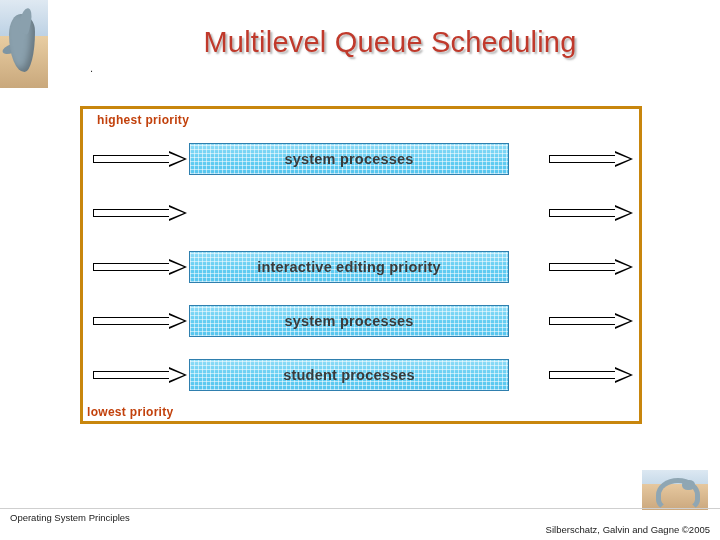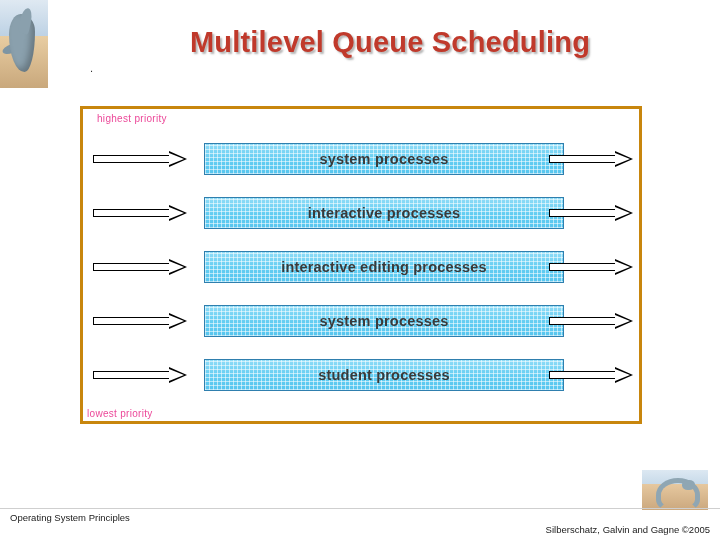--- a/index.html
+++ b/index.html
@@ -67,21 +67,21 @@
   }
 
   
   .title {
     position: absolute;
     left: 90px;
     top: 26px;
     width: 600px;
     text-align: center;
     font-size: 29px;
-    font-weight: bold;
+    font-weight: normal;
     color: #c0392b;
     letter-spacing: 0.2px;
     text-shadow: 2px 2px 2px rgba(120,120,120,0.55);
   }
   .title-underline {
     position: absolute;
     left: 148px;
     top: 62px;
     width: 440px;
     height: 2px;
@@ -103,40 +103,40 @@
     top: 106px;
     width: 562px;
     height: 318px;
     border: 3px solid #c8860d;
     background: #ffffff;
     box-sizing: border-box;
   }
 
   .label-high, .label-low {
     position: absolute;
-    font-size: 10px;
-    font-weight: normal;
-    color: #ec4899;
+    font-size: 12px;
+    font-weight: bold;
+    color: #c2410c;
     letter-spacing: 0.3px;
     white-space: nowrap;
   }
   .label-high { left: 14px; top: 4px; }
   .label-low  { left: 4px; bottom: 2px; }
 
   
   .row {
     position: absolute;
     left: 0;
     width: 100%;
     height: 32px;
   }
   .queue-box {
     position: absolute;
-    left: 121px;
-    width: 360px;
+    left: 106px;
+    width: 320px;
     height: 32px;
     box-sizing: border-box;
     border: 1px solid #2f7fae;
     background:
       repeating-linear-gradient(0deg, rgba(255,255,255,0.55) 0px, rgba(255,255,255,0.55) 1px, rgba(255,255,255,0) 1px, rgba(255,255,255,0) 4px),
       repeating-linear-gradient(90deg, rgba(255,255,255,0.55) 0px, rgba(255,255,255,0.55) 1px, rgba(255,255,255,0) 1px, rgba(255,255,255,0) 4px),
       linear-gradient(180deg, #8fdcf7 0%, #62cdf2 55%, #57c6ef 100%);
     display: flex;
     align-items: center;
     justify-content: center;
@@ -330,35 +330,34 @@
       <div class="head-fill"></div>
     </div>
   </div>
 
   <div class="row" style="top:88px;">
     <div class="arrow-in">
       <div class="shaft"></div>
       <div class="head-outline"></div>
       <div class="head-fill"></div>
     </div>
-    <div class="queue-box">interactive processes</div>
     <div class="arrow-out">
       <div class="shaft"></div>
       <div class="head-outline"></div>
       <div class="head-fill"></div>
     </div>
   </div>
 
   <div class="row" style="top:142px;">
     <div class="arrow-in">
       <div class="shaft"></div>
       <div class="head-outline"></div>
       <div class="head-fill"></div>
     </div>
-    <div class="queue-box">interactive editing processes</div>
+    <div class="queue-box">interactive editing priority</div>
     <div class="arrow-out">
       <div class="shaft"></div>
       <div class="head-outline"></div>
       <div class="head-fill"></div>
     </div>
   </div>
 
   <div class="row" style="top:196px;">
     <div class="arrow-in">
       <div class="shaft"></div>

